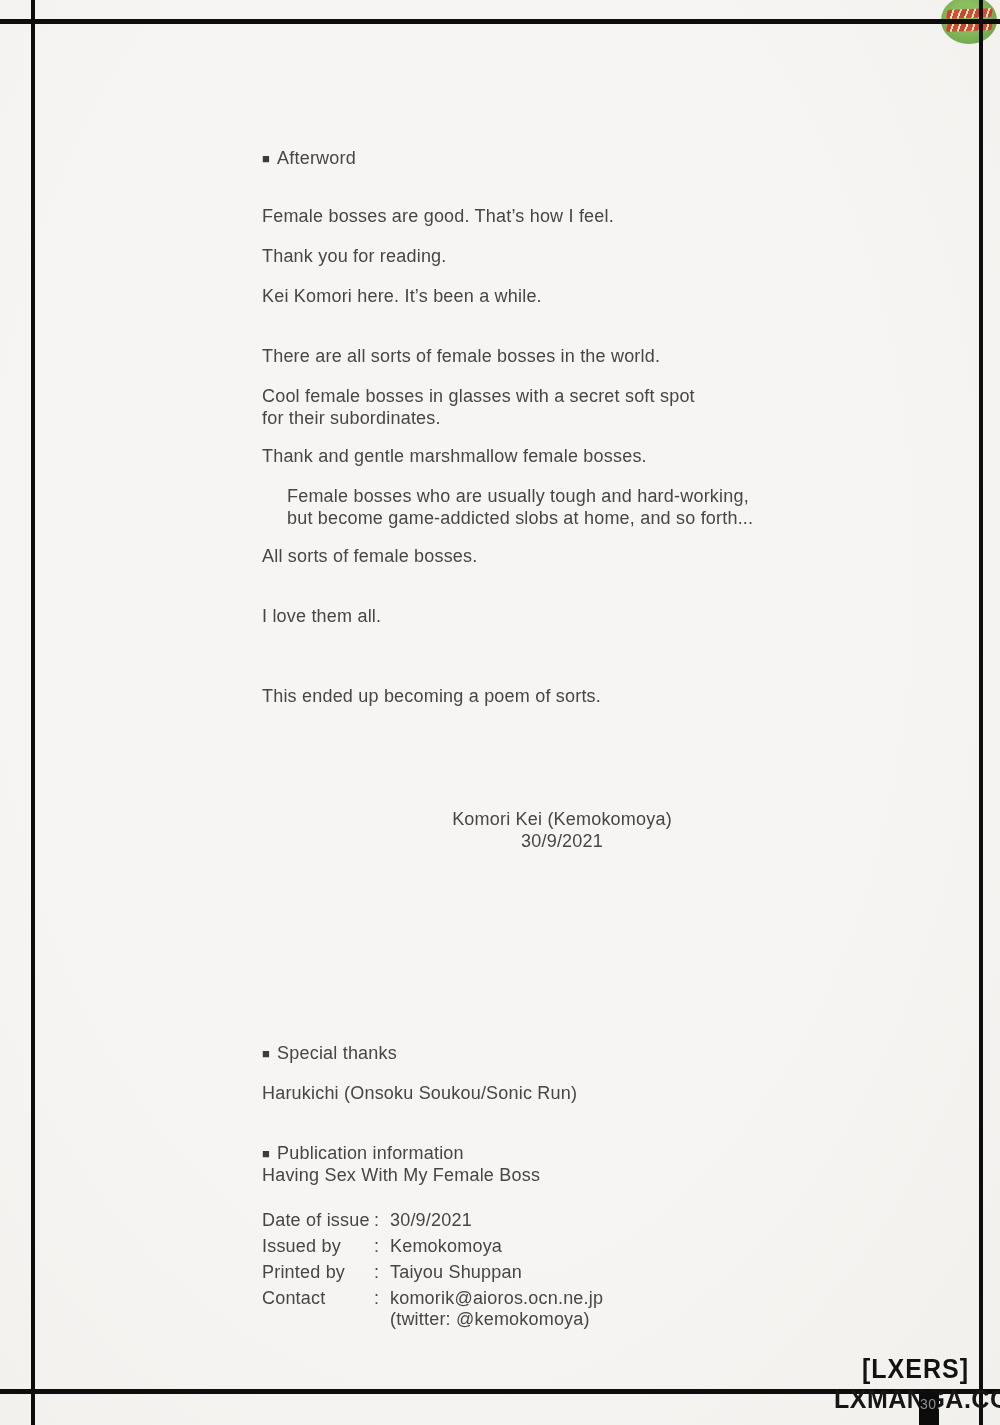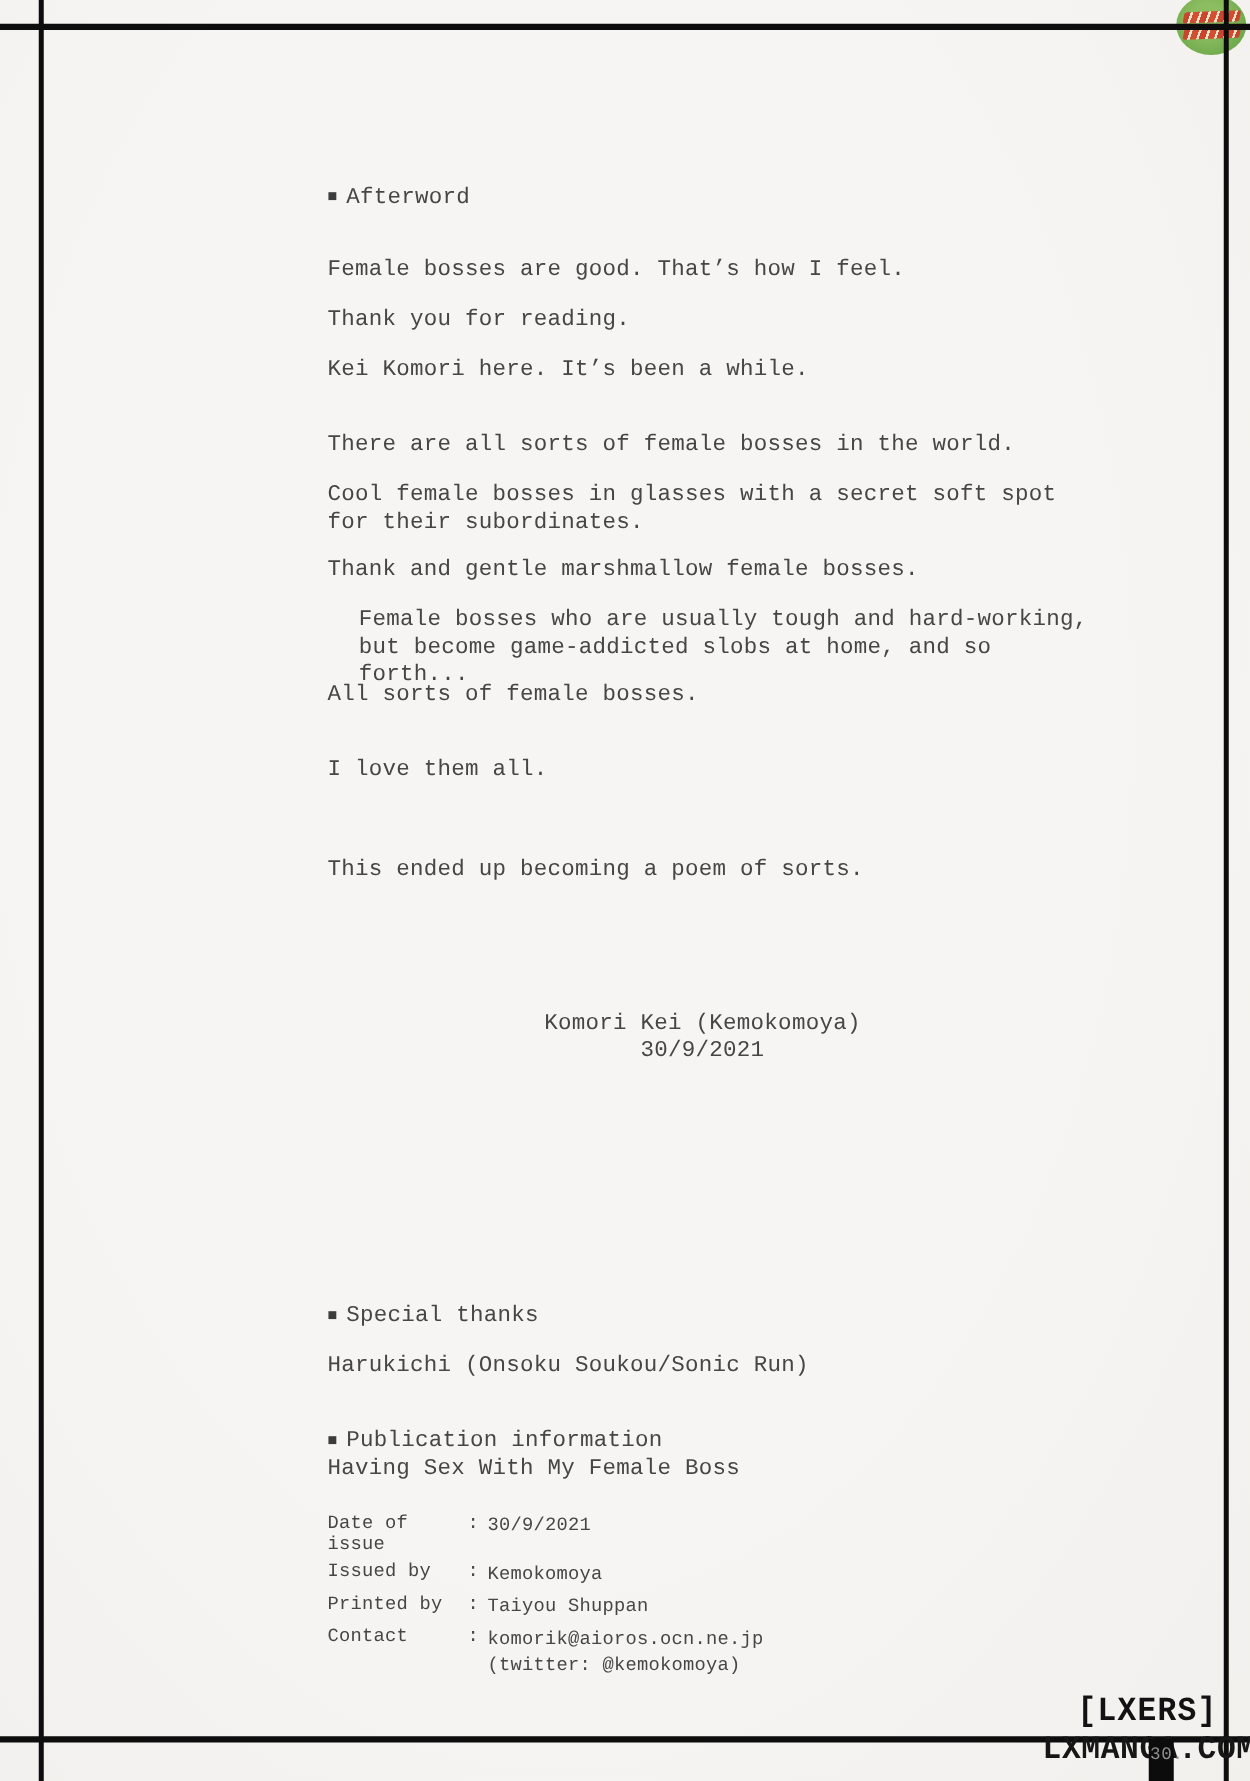--- a/index.html
+++ b/index.html
@@ -2,21 +2,21 @@
 <html><head>
 <meta charset="utf-8">
 <style>
   html, body { margin: 0; padding: 0; }
   .canvas {
     position: relative;
     width: 1000px;
     height: 1425px;
     overflow: hidden;
     background: radial-gradient(ellipse at 45% 40%, #f6f5f3 55%, #f1f0ed 100%);
-    font-family: Liberation Mono, monospace;
+    font-family: Liberation Sans, sans-serif;
     color: #464646;
   }
 
   
   .line { position: absolute; background: #0d0d0d; z-index: 10; }
   .line-v { top: 0; width: 4px; height: 1425px; }
   .line-h { left: 0; width: 1000px; height: 5px; }
   .line-left   { left: 31px; }
   .line-right  { left: 979px; }
   .line-top    { top: 19px; }
@@ -56,21 +56,21 @@
   .b-p10 { top: 685px; }
   .b-p11 { top: 725px; }
   .b-signoff { top: 808px; text-align: center; }
   .b-thanks-h { top: 1042px; }
   .b-thanks-c { top: 1082px; }
   .b-pub-h    { top: 1142px; }
   .b-pub-t    { top: 1164px; }
 
   
   .pub-rows { position: absolute; left: 262px; top: 1210px; width: 560px;
-              font-size: 15px; letter-spacing: 0.2px; }
+              font-size: 18px; letter-spacing: 0.2px; }
   .pub-row { display: flex; margin-bottom: 5px; }
   .pub-lbl { width: 112px; }
   .pub-col { width: 16px; }
   .pub-val { flex: 1; line-height: 21px; }
 
   
   .wm-lxers {
     position: absolute; left: 862px; top: 1353px; z-index: 12;
     font-weight: bold; font-size: 25px; color: #121212;
     letter-spacing: 1px; transform: scaleY(1.08); transform-origin: top left;

